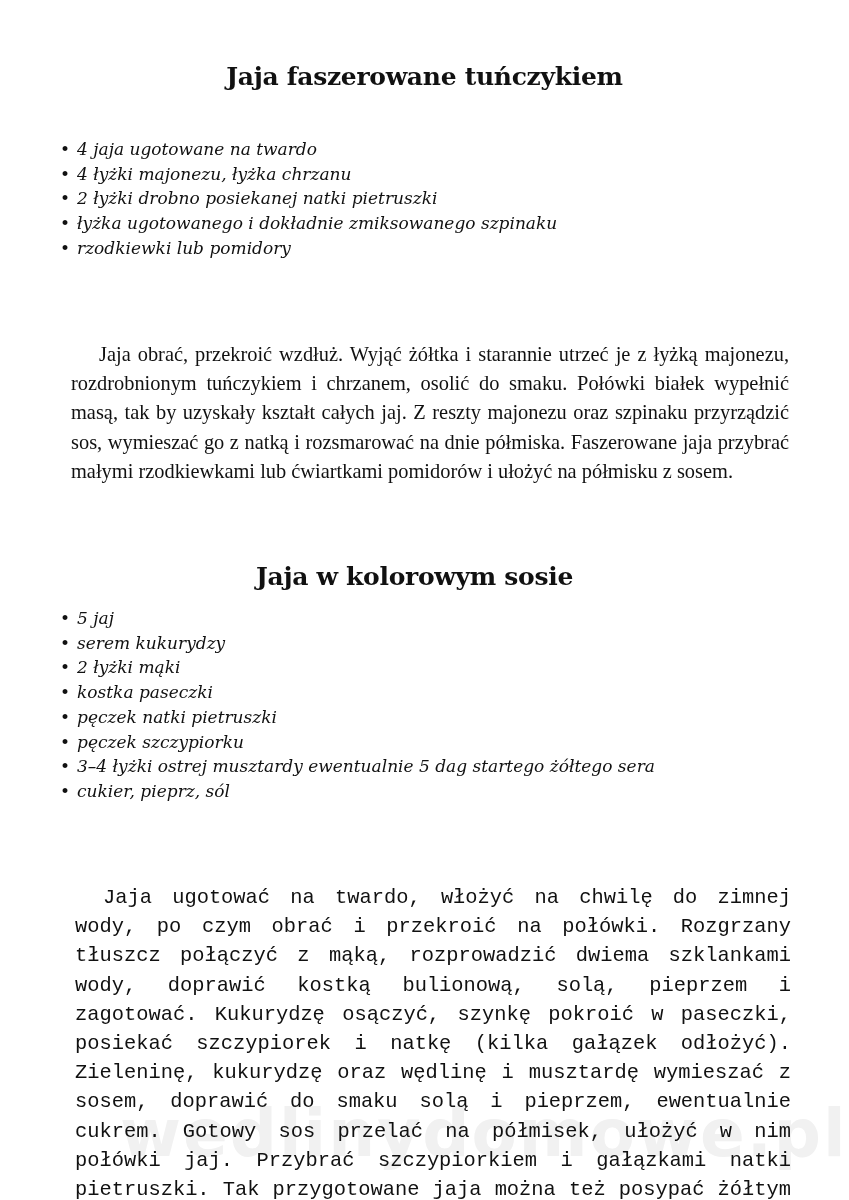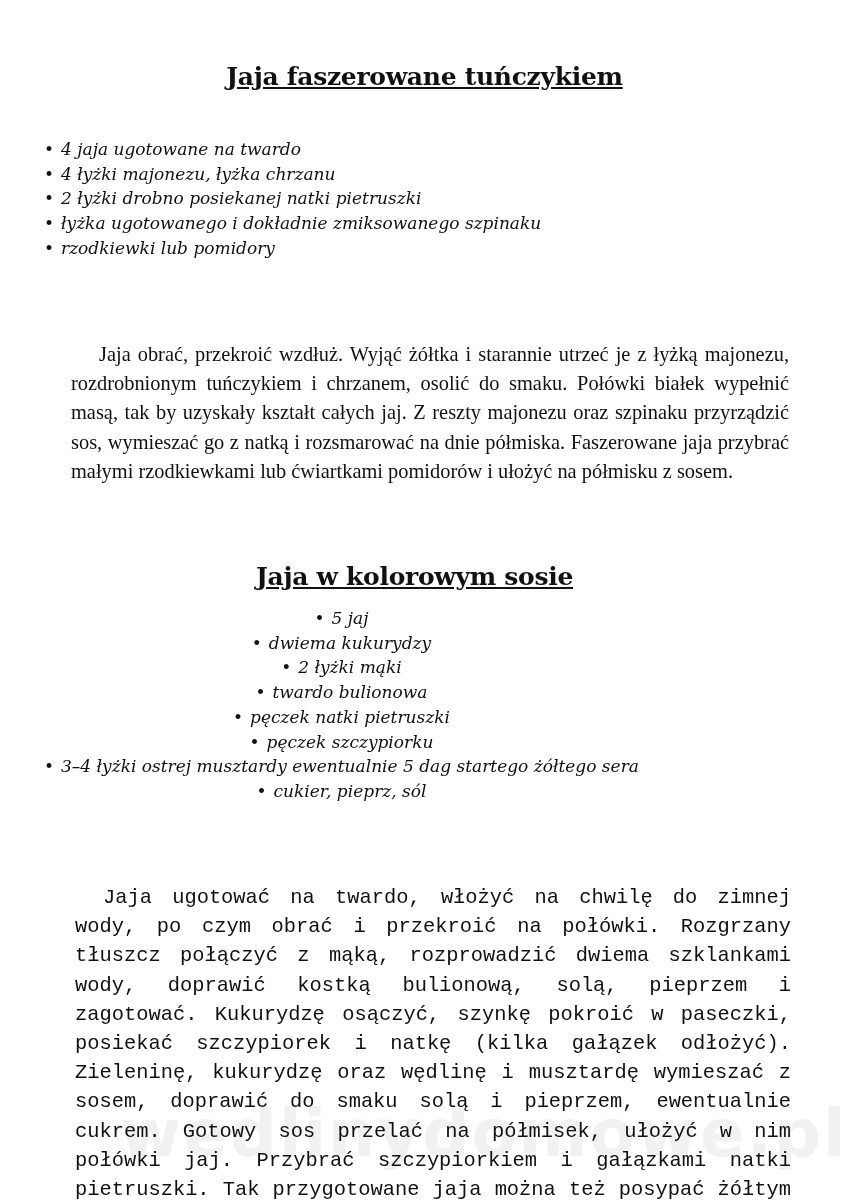--- a/index.html
+++ b/index.html
@@ -1,32 +1,32 @@
 <!DOCTYPE html>
 <html><head>
 <meta charset="utf-8">
 <style>
   html, body { margin: 0; padding: 0; background: #ffffff; }
   body { width: 849px; height: 1200px; position: relative; overflow: hidden; color: #111; }
   .page { position: absolute; left: 0; top: 0; width: 849px; height: 1200px; }
   .title {
     position: absolute; left: 0; width: 849px; text-align: center;
     font-family: "DejaVu Serif", serif; font-weight: bold; font-size: 25px;
-    letter-spacing: -0.3px; margin: 0; text-decoration: underline;
+    letter-spacing: -0.3px; margin: 0;
   }
   #t1 { top: 62px; }
   #t2 { top: 562px; left: -10px; }
   ul.ingredients {
-    position: absolute; left: 44px; margin: 0; padding: 0; list-style: none;
+    position: absolute; left: 60px; margin: 0; padding: 0; list-style: none;
     font-family: "DejaVu Serif", serif; font-style: italic; font-size: 17px;
     line-height: 24.7px;
   }
   ul.ingredients li::before { content: "\2022"; font-style: normal; margin-right: 7px; }
   #ing1 { top: 137px; }
-  #ing2 { top: 606px; text-align: center; }
+  #ing2 { top: 606px; }
   .method {
     position: absolute; left: 64px; width: 718px; margin: 7px;
     font-family: "Liberation Serif", serif; font-size: 20.4px; line-height: 29.2px;
     text-align: justify; text-indent: 28px;
   }
   #m1 { top: 333px; }
   #m2 { top: 876px; left: 68px; width: 716px; font-family: Liberation Mono, monospace; }
   .watermark {
     position: absolute; left: 120px; top: 1095px; width: 640px;
     font-family: "DejaVu Sans", sans-serif; font-weight: bold; font-size: 66px;
@@ -46,22 +46,22 @@
     <li>4 łyżki majonezu, łyżka chrzanu</li>
     <li>2 łyżki drobno posiekanej natki pietruszki</li>
     <li>łyżka ugotowanego i dokładnie zmiksowanego szpinaku</li>
     <li>rzodkiewki lub pomidory</li>
   </ul>
   <p class="method" id="m1">Jaja obrać, przekroić wzdłuż. Wyjąć żółtka i starannie utrzeć je z łyżką majonezu, rozdrobnionym tuńczykiem i chrzanem, osolić do smaku. Połówki białek wypełnić masą, tak by uzyskały kształt całych jaj. Z reszty majonezu oraz szpinaku przyrządzić sos, wymieszać go z natką i rozsmarować na dnie półmiska. Faszerowane jaja przybrać małymi rzodkiewkami lub ćwiartkami pomidorów i ułożyć na półmisku z sosem.</p>
 
   <h1 class="title" id="t2">Jaja w kolorowym sosie</h1>
   <ul class="ingredients" id="ing2">
     <li>5 jaj</li>
-    <li>dwiema kukurydzy</li>
+    <li>serem kukurydzy</li>
     <li>2 łyżki mąki</li>
-    <li>twardo bulionowa</li>
+    <li>kostka paseczki</li>
     <li>pęczek natki pietruszki</li>
     <li>pęczek szczypiorku</li>
     <li>3–4 łyżki ostrej musztardy ewentualnie 5 dag startego żółtego sera</li>
     <li>cukier, pieprz, sól</li>
   </ul>
   <p class="method" id="m2">Jaja ugotować na twardo, włożyć na chwilę do zimnej wody, po czym obrać i przekroić na połówki. Rozgrzany tłuszcz połączyć z mąką, rozprowadzić dwiema szklankami wody, doprawić kostką bulionową, solą, pieprzem i zagotować. Kukurydzę osączyć, szynkę pokroić w paseczki, posiekać szczypiorek i natkę (kilka gałązek odłożyć). Zieleninę, kukurydzę oraz wędlinę i musztardę wymieszać z sosem, doprawić do smaku solą i pieprzem, ewentualnie cukrem. Gotowy sos przelać na półmisek, ułożyć w nim połówki jaj. Przybrać szczypiorkiem i gałązkami natki pietruszki. Tak przygotowane jaja można też posypać żółtym serem, zapiec i podawać jako gorącą przekąskę.</p>
 </div>
 
 </body></html>

